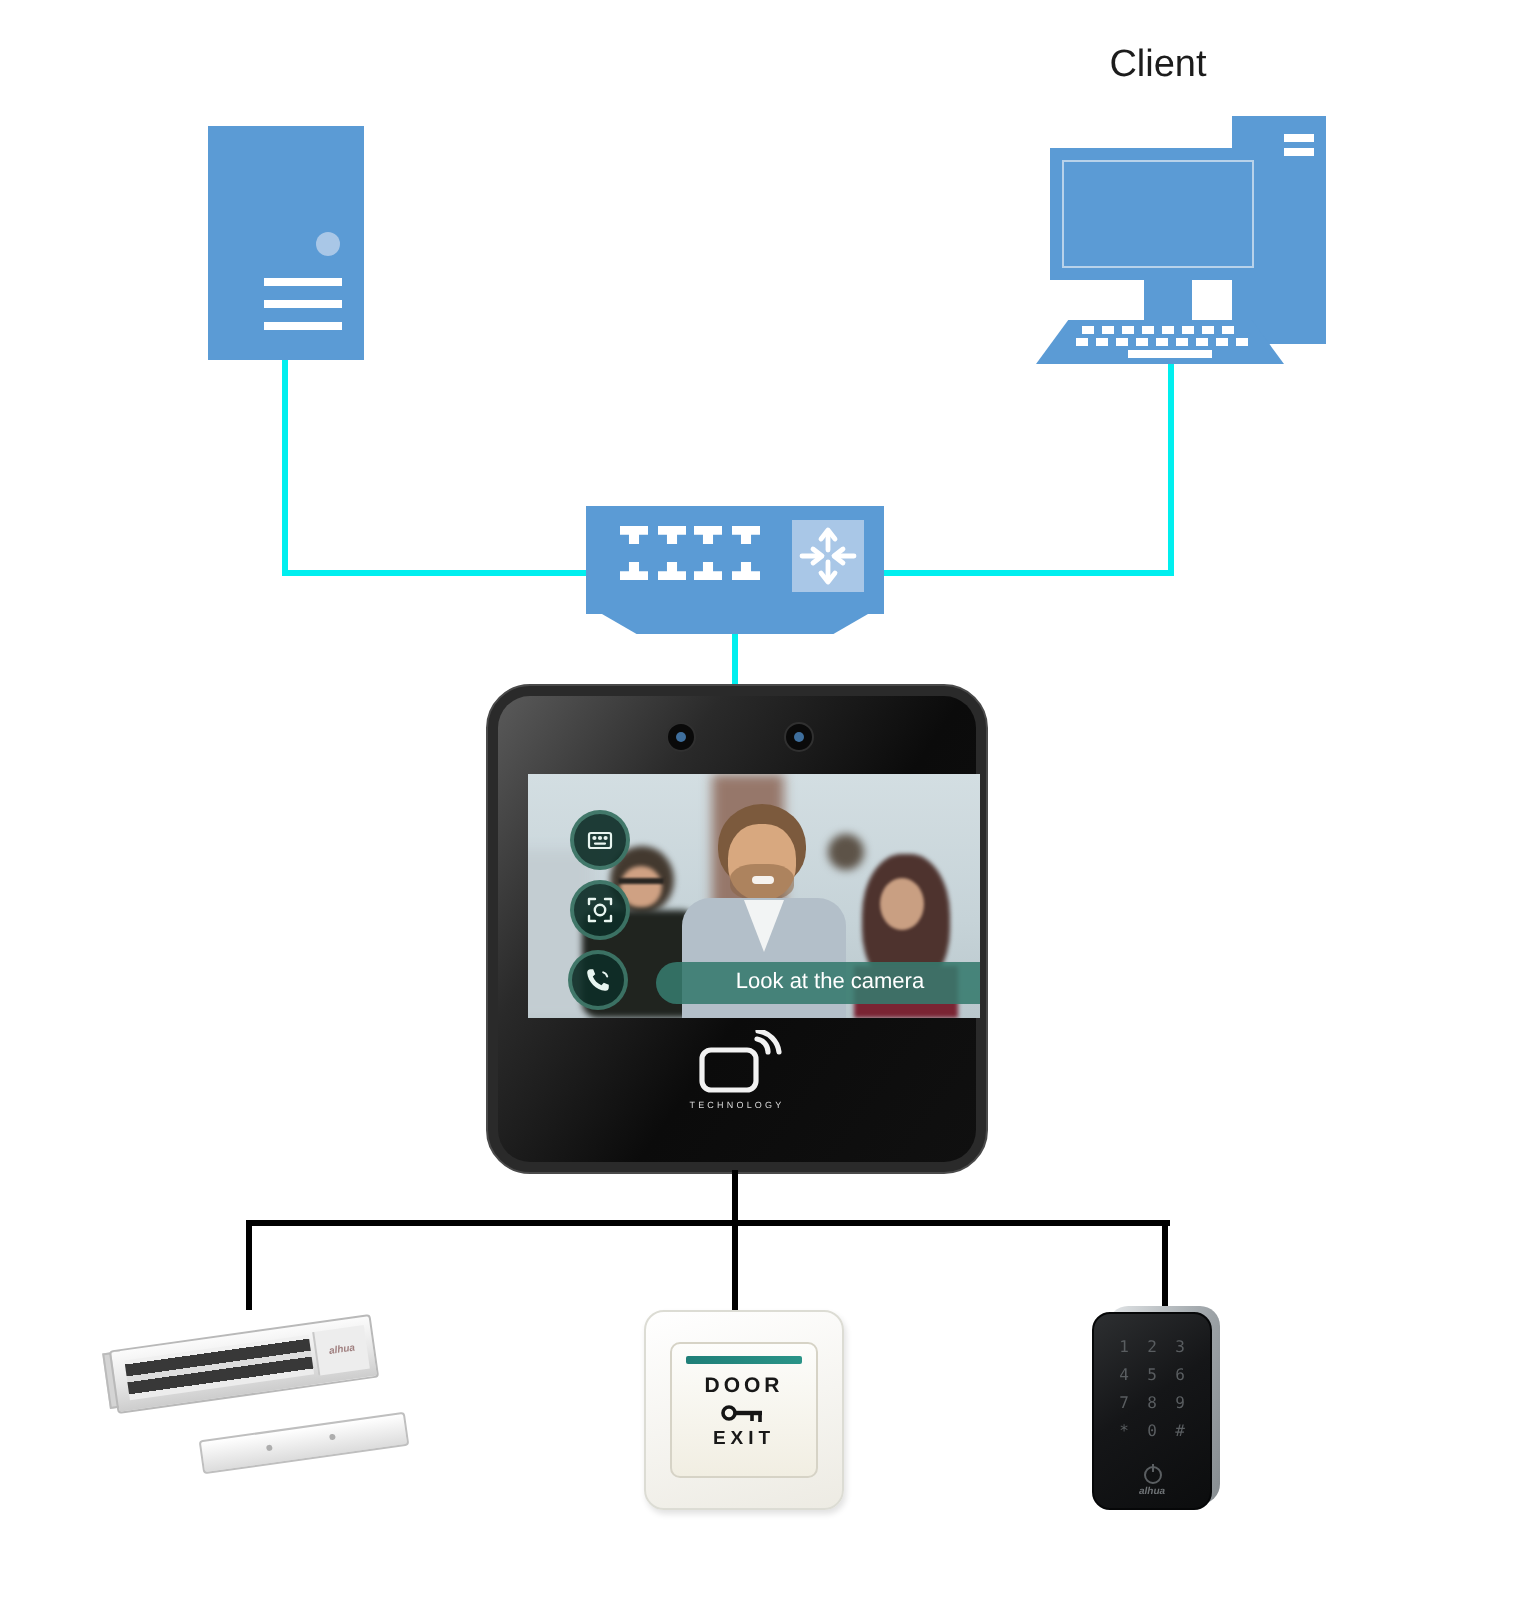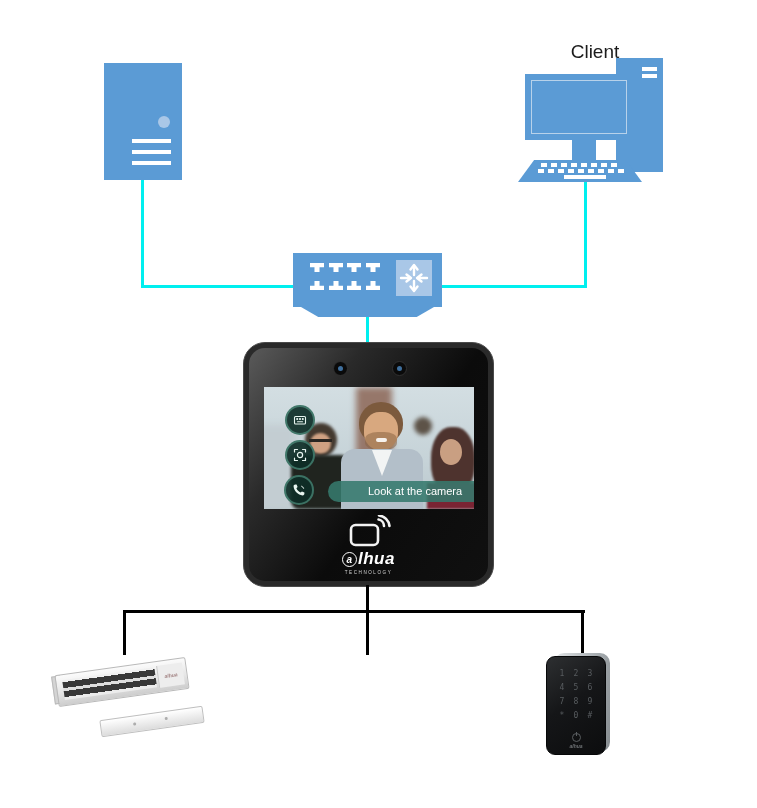--- a/index.html
+++ b/index.html
@@ -36,21 +36,21 @@
   .cyan{background:#00EFEF;}
   .blk{background:#000;}
 
   
   .dev{left:243px;top:342px;width:249px;height:243px;border-radius:22px;background:#2a2a2a;border:1px solid #4a4a4a;}
   .dev-inner{position:absolute;left:5px;top:5px;right:5px;bottom:5px;border-radius:16px;
              background:linear-gradient(125deg,#5a5a5a 0%,#2a2a2a 28%,#0b0b0b 58%,#101010 100%);}
   .lens{position:absolute;width:13px;height:13px;border-radius:50%;background:#0a0a0a;border:1px solid #303030;}
   .lens::after{content:'';position:absolute;left:4px;top:4px;width:5px;height:5px;border-radius:50%;background:#3f6f9d;}
   .scr{position:absolute;left:20px;top:44px;width:210px;height:122px;overflow:hidden;
-       background:linear-gradient(180deg,#d3dee2 0%,#c6d3d8 60%,#b9c7cc 100%);}
+       background:linear-gradient(180deg,#d3dee2 0%,#c6d3d8 60%,#b9c7cc 100%);padding-left:16px;}
   .blob{position:absolute;}
   .icon-circle{position:absolute;width:26px;height:26px;border-radius:50%;background:rgba(14,46,39,0.92);
                border:2px solid rgba(96,170,150,0.55);display:flex;align-items:center;justify-content:center;}
   .banner{position:absolute;left:64px;top:94px;width:174px;height:21px;border-radius:11px;
           background:rgba(54,122,109,0.88);color:#fff;font-size:11px;line-height:21px;text-align:center;}
   .tapicon{position:absolute;left:104px;top:172px;}
   .dev-logo{position:absolute;left:0;top:206px;width:100%;text-align:center;color:#fff;}
   .logo-main{font-style:italic;font-weight:bold;font-size:17px;letter-spacing:0.5px;}
   .logo-a{display:inline-flex;width:13px;height:13px;border:1.5px solid #fff;border-radius:50%;
           align-items:center;justify-content:center;font-size:10px;margin-right:1px;vertical-align:1px;}
@@ -87,21 +87,21 @@
   .power::after{content:'';position:absolute;left:2.5px;top:-2px;width:1px;height:4px;background:#5a5e61;}
   .reader-logo{position:absolute;left:0;bottom:5px;width:100%;text-align:center;font-size:5px;
            font-style:italic;font-weight:bold;color:#6e7275;}
   svg{display:block;}
 </style>
 </head>
 <body>
 
 <div id="canvas">
 
-  <div class="lbl" style="left:495px;top:20px;width:200px;margin-top:19px;">Client</div>
+  <div class="lbl" style="left:479px;top:20px;width:200px;">Client</div>
 
   <div class="a blue srv-body"></div>
   <div class="a srv-dot"></div>
   <div class="a srv-line" style="top:139px;"></div>
   <div class="a srv-line" style="top:150px;"></div>
   <div class="a srv-line" style="top:161px;"></div>
 
   <div class="a blue cli-tower"></div>
   <div class="a cli-dash" style="top:67px;"></div>
   <div class="a cli-dash" style="top:74px;"></div>
@@ -197,21 +197,20 @@
 
     <div class="tapicon">
       <svg width="48" height="34" viewBox="0 0 48 34" fill="none" stroke="#f2f2f2" stroke-width="2.6" stroke-linecap="round">
         <rect x="3" y="10" width="27" height="20" rx="4.5"></rect>
         <path d="M36 11 A6.5 6.5 0 0 0 30.5 4.5"></path>
         <path d="M41.5 11 A12 12 0 0 0 31 0.5"></path>
       </svg>
     </div>
 
     <div class="dev-logo">
-      <div class="logo-main"><span class="logo-a">a</span>lhua</div>
       <div class="logo-sub">TECHNOLOGY</div>
     </div>
   </div>
 
   <div class="a blk" style="left:366px;top:585px;width:3px;height:28px;"></div>
   <div class="a blk" style="left:123px;top:610px;width:462px;height:3px;"></div>
   <div class="a blk" style="left:123px;top:610px;width:3px;height:45px;"></div>
   <div class="a blk" style="left:366px;top:610px;width:3px;height:45px;"></div>
   <div class="a blk" style="left:581px;top:610px;width:3px;height:46px;"></div>
 
@@ -220,20 +219,33 @@
     <div class="lock-stripes"></div>
     <div class="lock-end">
       <span>alhua</span>
     </div>
   </div>
   <div class="a lock-plate">
     <div class="plate-dot" style="left:32px;top:6px;"></div>
     <div class="plate-dot" style="left:64px;top:5px;"></div>
   </div>
 
+  <div class="a exitbtn">
+    <div class="exit-inner">
+      <div class="exit-stripe"></div>
+      <div class="exit-door">DOOR</div>
+      <svg width="24" height="13" viewBox="0 0 24 13" style="margin:1px 0;">
+        <circle cx="4.5" cy="6.5" r="3" fill="none" stroke="#151515" stroke-width="1.8"></circle>
+        <line x1="7.5" y1="6.5" x2="21" y2="6.5" stroke="#151515" stroke-width="2.2"></line>
+        <line x1="16" y1="6.5" x2="16" y2="10.5" stroke="#151515" stroke-width="1.8"></line>
+        <line x1="20" y1="6.5" x2="20" y2="11" stroke="#151515" stroke-width="1.8"></line>
+      </svg>
+      <div class="exit-exit">EXIT</div>
+    </div>
+  </div>
 
   <div class="a reader-side"></div>
   <div class="a reader-face">
     <div class="keypad" id="reader-keypad">
         <span>1</span>
         <span>2</span>
         <span>3</span>
         <span>4</span>
         <span>5</span>
         <span>6</span>

